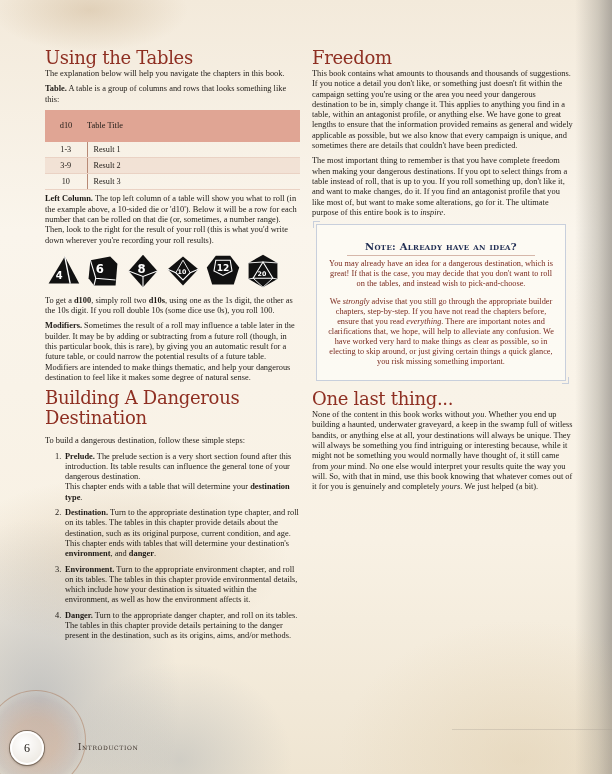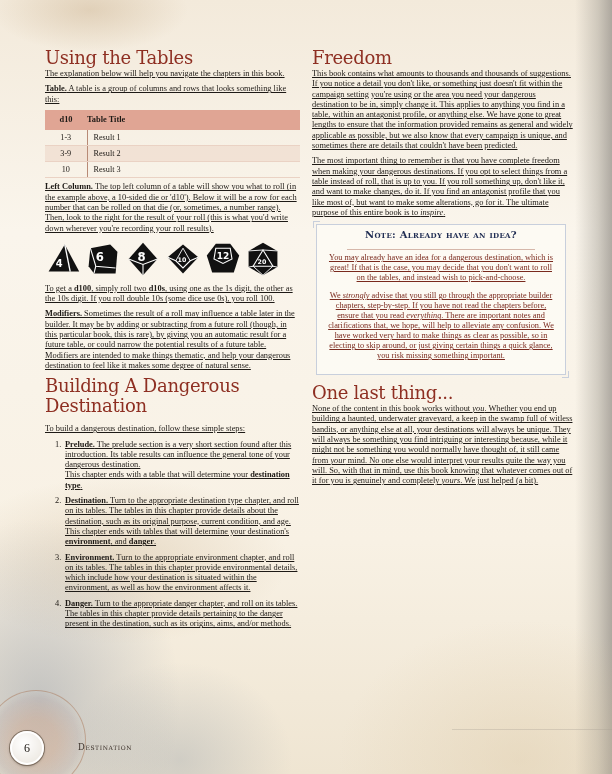--- a/index.html
+++ b/index.html
@@ -26,29 +26,29 @@
   .right { left: 312px; width: 262px; }
 
   h2 {
     font-family: "DejaVu Serif", serif;
     font-weight: normal;
     color: #8e2f22;
     font-size: 18px;
     line-height: 20px;
     letter-spacing: -0.3px;
   }
-  p, li { font-size: 8.4px; line-height: 10.3px; text-decoration: underline; }
+  p, li { font-size: 8.4px; line-height: 10.3px; }
   p { margin-bottom: 5px; }
   b { font-weight: bold; }
   i { font-style: italic; }
 
   .example-table { width: 255px; border-collapse: collapse; margin: 3px 0 4px 0; }
   .example-table th {
     background: #e0a594; font-size: 8.4px; text-align: left;
-    padding: 3px 0; font-weight: bold; height: 20px;
+    padding: 3px 0; font-weight: normal; height: 32px;
   }
   .example-table th.c1, .example-table td.c1 { width: 42px; text-align: center; }
   .example-table td {
     font-size: 8.2px; padding: 2px 0 2px 0; height: 16px;
     border-bottom: 1px solid #ead2c4;
   }
   .example-table tr:nth-child(even) td { background: rgba(236, 214, 198, 0.55); }
   .example-table td.c1 { border-right: 1px solid #b88a76; }
   .example-table td.c2 { padding-left: 6px; }
 
@@ -69,21 +69,21 @@
     text-align: center;
   }
   .note::before, .note::after {
     content: ""; position: absolute; width: 6px; height: 6px; border: 1px solid #c8cfdc;
   }
   .note::before { top: -4px; left: -4px; border-right: none; border-bottom: none; }
   .note::after { bottom: -4px; right: -4px; border-left: none; border-top: none; }
   .note-title {
     font-family: "DejaVu Serif", serif; font-variant: small-caps; font-weight: bold;
     color: #1f2c52; font-size: 10px; letter-spacing: 0.3px;
-    padding-bottom: 9px; border-bottom: 1px solid #d6b7aa; margin: 0 20px 3px 20px;
+    padding-bottom: 3px; border-bottom: 1px solid #d6b7aa; margin: 12px 20px 3px 20px;
   }
   .note p { color: #7a2a1e; font-size: 8.3px; line-height: 10px; margin-bottom: 5px; }
 
   .footer-badge {
     position: absolute; left: -14px; top: 690px; width: 100px; height: 100px;
     border-radius: 50%;
     border: 1px solid rgba(170,120,90,0.5);
     background: radial-gradient(circle, rgba(210,140,100,0.25) 30%, rgba(170,140,140,0.15) 60%, transparent 70%);
   }
   .page-num {
@@ -222,14 +222,14 @@
     <p>You may already have an idea for a dangerous destination, which is great! If that is the case, you may decide that you don't want to roll on the tables, and instead wish to pick-and-choose.</p>
     <p style="margin-top:8px;"><span>We </span><i>strongly</i><span> advise that you still go through the appropriate builder chapters, step-by-step. If you have not read the chapters before, ensure that you read </span><i>everything</i><span>. There are important notes and clarifications that, we hope, will help to alleviate any confusion. We have worked very hard to make things as clear as possible, so in electing to skip around, or just giving certain things a quick glance, you risk missing something important.</span></p>
   </div>
 
   <h2 style="margin-top:8px;">One last thing...</h2>
   <p style="margin-top:1px;"><span>None of the content in this book works without </span><i>you</i><span>. Whether you end up building a haunted, underwater graveyard, a keep in the swamp full of witless bandits, or anything else at all, your destinations will always be unique. They will always be something you find intriguing or interesting because, while it might not be something you would normally have thought of, it still came from </span><i>your</i><span> mind. No one else would interpret your results quite the way you will. So, with that in mind, use this book knowing that whatever comes out of it for you is genuinely and completely </span><i>yours</i><span>. We just helped (a bit).</span></p>
 </div>
 
 <div class="footer-badge"></div>
 <div class="page-num">6</div>
-<div class="chapter-name">Destination</div>
+<div class="chapter-name">Introduction</div>
 <div class="blueprint"></div>
 
 </body></html>

